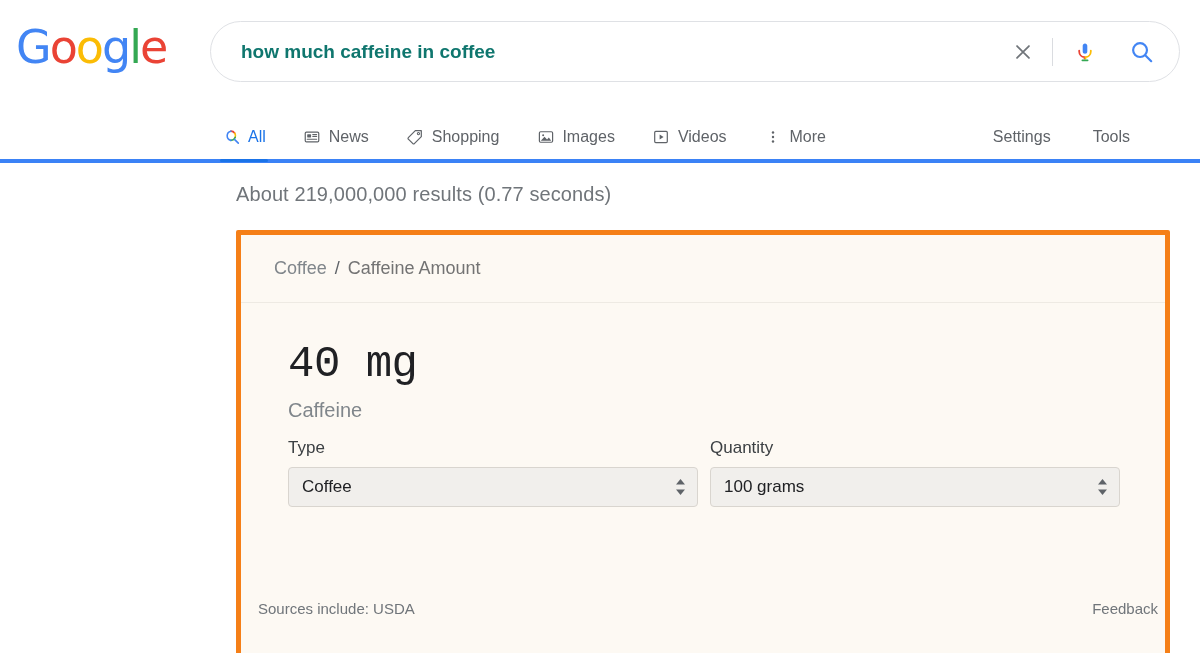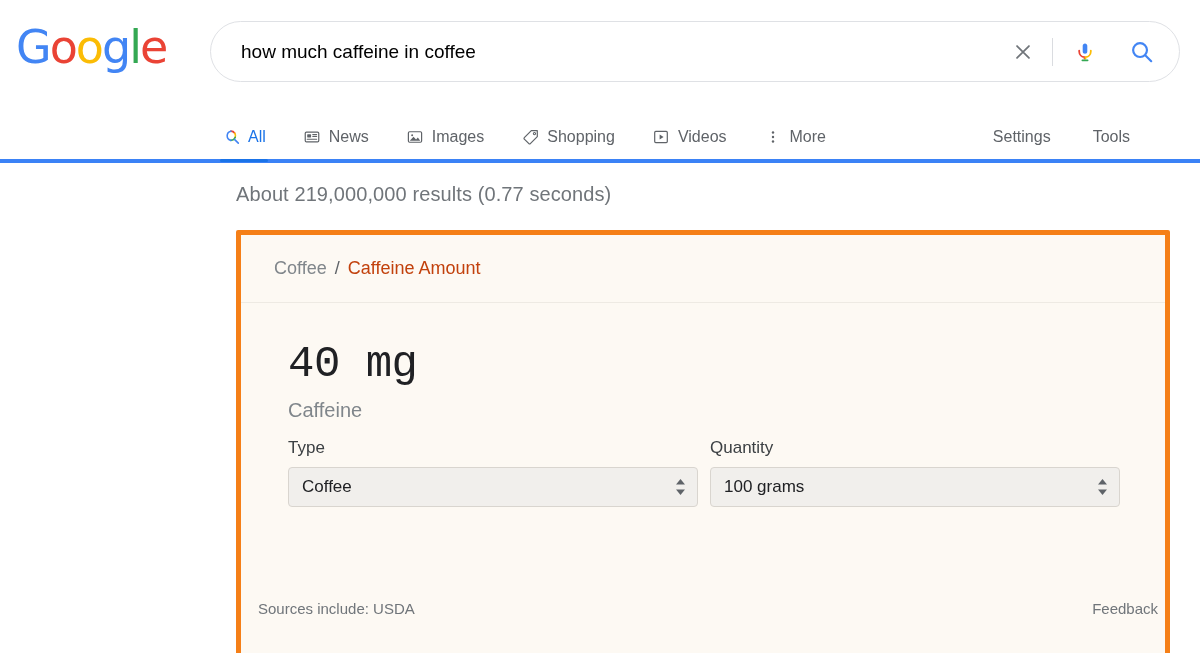--- a/index.html
+++ b/index.html
@@ -29,24 +29,25 @@
   .searchbox {
     position: absolute; left: 210px; top: 21px;
     width: 970px; height: 61px;
     border: 1px solid #dfe1e5; border-radius: 32px;
     background: #fff;
     display: flex; align-items: center;
   }
   .query {
     flex: 1 1 auto;
     padding: 0 20px 0 30px;
-    font-size: 19px; color: #000000;
+    font-size: 19px; color: #0f766e;
     border: none; outline: none; background: transparent;
     font-family: "Liberation Sans", sans-serif;
     line-height: 28px;
+    font-weight: bold;
   }
   .sb-btn {
     flex: 0 0 auto; display:flex; align-items:center; justify-content:center;
     cursor: pointer;
   }
   .clear-btn { width: 46px; height: 46px; }
   .sb-divider { width:1px; height:28px; background:#dadce0; margin: 0 6px; }
   .mic-btn { width: 52px; height: 46px; }
   .search-btn { width: 62px; height: 46px; margin-right: 6px; }
 
@@ -99,21 +100,21 @@
     overflow: hidden;
   }
   .card-head {
     height: 68px; padding: 0 0 0 33px;
     display: flex; align-items: center;
     border-bottom: 1px solid #eeeae3;
     font-size: 18px;
   }
   .crumb-root { color: #80868b; }
   .crumb-sep { color: #5f6368; margin: 0 8px; }
-  .crumb-leaf { color: #c2410c; }
+  .crumb-leaf { color: #737373; }
 
   .card-body { padding: 38px 0 0 47px; }
   .answer-value {
     font-size: 44px; color: #202124; line-height: 1.05;
     font-weight: 400; letter-spacing: -0.5px;
     font-family: Liberation Mono, monospace;
   }
   .answer-label {
     margin-top: 12px; font-size: 20px; color: #80868b;
   }
@@ -211,36 +212,36 @@
               <rect x="5.6" y="8.3" width="5.2" height="4.2" rx="0.6" fill="#5f6368"></rect>
               <path d="M13 8.8h5.2M13 11.4h5.2M5.6 15h12.6" stroke="#5f6368" stroke-width="1.4" stroke-linecap="round"></path>
             </svg>
           </span>
           <span>News</span>
         </div>
 
         <div class="tab">
           <span class="tab-icon">
             <svg width="18" height="18" viewBox="0 0 24 24">
+              <path d="M12.4 3.6H20.4v8l-9.3 9.3a1.3 1.3 0 0 1-1.9 0l-6.1-6.1a1.3 1.3 0 0 1 0-1.9z" stroke="#5f6368" stroke-width="1.6" fill="none" stroke-linejoin="round"></path>
+              <circle cx="16.6" cy="7.4" r="1.5" stroke="#5f6368" stroke-width="1.4" fill="none"></circle>
+            </svg>
+          </span>
+          <span>Shopping</span>
+        </div>
+
+        <div class="tab">
+          <span class="tab-icon">
+            <svg width="18" height="18" viewBox="0 0 24 24">
               <rect x="3.2" y="5" width="17.6" height="14" rx="1.6" stroke="#5f6368" stroke-width="1.6" fill="none"></rect>
               <circle cx="8.2" cy="9.6" r="1.3" fill="#5f6368"></circle>
               <path d="M5 17 L10 11.6 L13.4 15.2 L15.8 12.8 L19 17 Z" fill="#5f6368"></path>
             </svg>
           </span>
           <span>Images</span>
-        </div>
-
-        <div class="tab">
-          <span class="tab-icon">
-            <svg width="18" height="18" viewBox="0 0 24 24">
-              <path d="M12.4 3.6H20.4v8l-9.3 9.3a1.3 1.3 0 0 1-1.9 0l-6.1-6.1a1.3 1.3 0 0 1 0-1.9z" stroke="#5f6368" stroke-width="1.6" fill="none" stroke-linejoin="round"></path>
-              <circle cx="16.6" cy="7.4" r="1.5" stroke="#5f6368" stroke-width="1.4" fill="none"></circle>
-            </svg>
-          </span>
-          <span>Shopping</span>
         </div>
 
         <div class="tab">
           <span class="tab-icon">
             <svg width="18" height="18" viewBox="0 0 24 24">
               <rect x="3.6" y="4.6" width="16.8" height="14.8" rx="1.4" stroke="#5f6368" stroke-width="1.6" fill="none"></rect>
               <path d="M10.2 8.6 L15.4 12 L10.2 15.4 Z" fill="#5f6368"></path>
             </svg>
           </span>
           <span>Videos</span>

